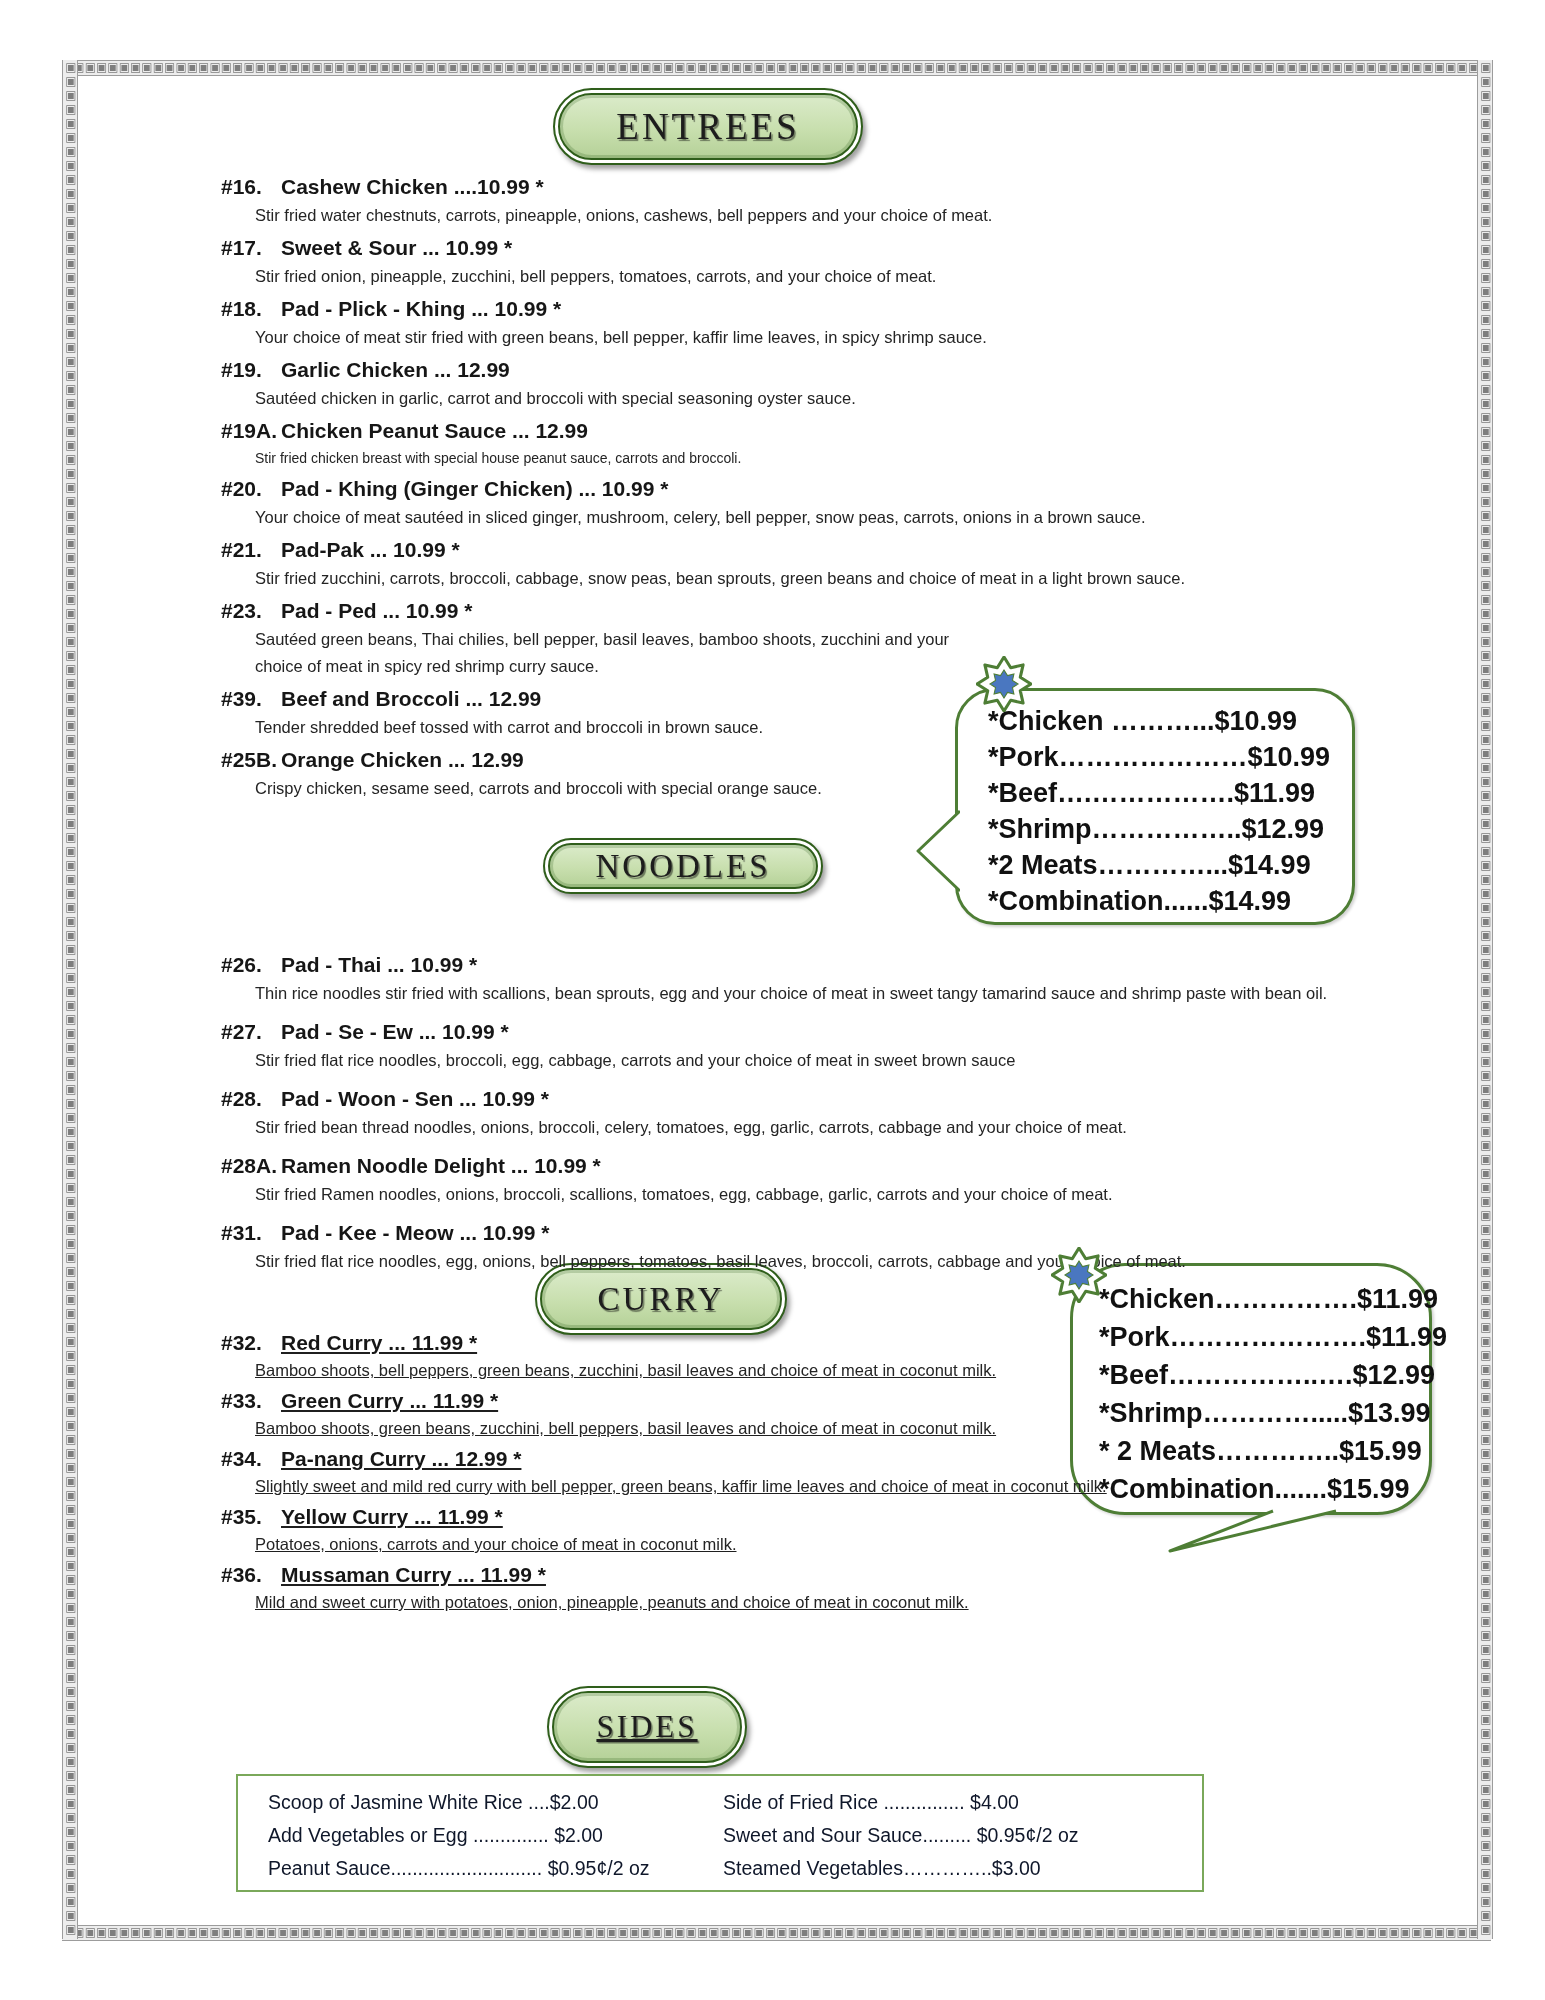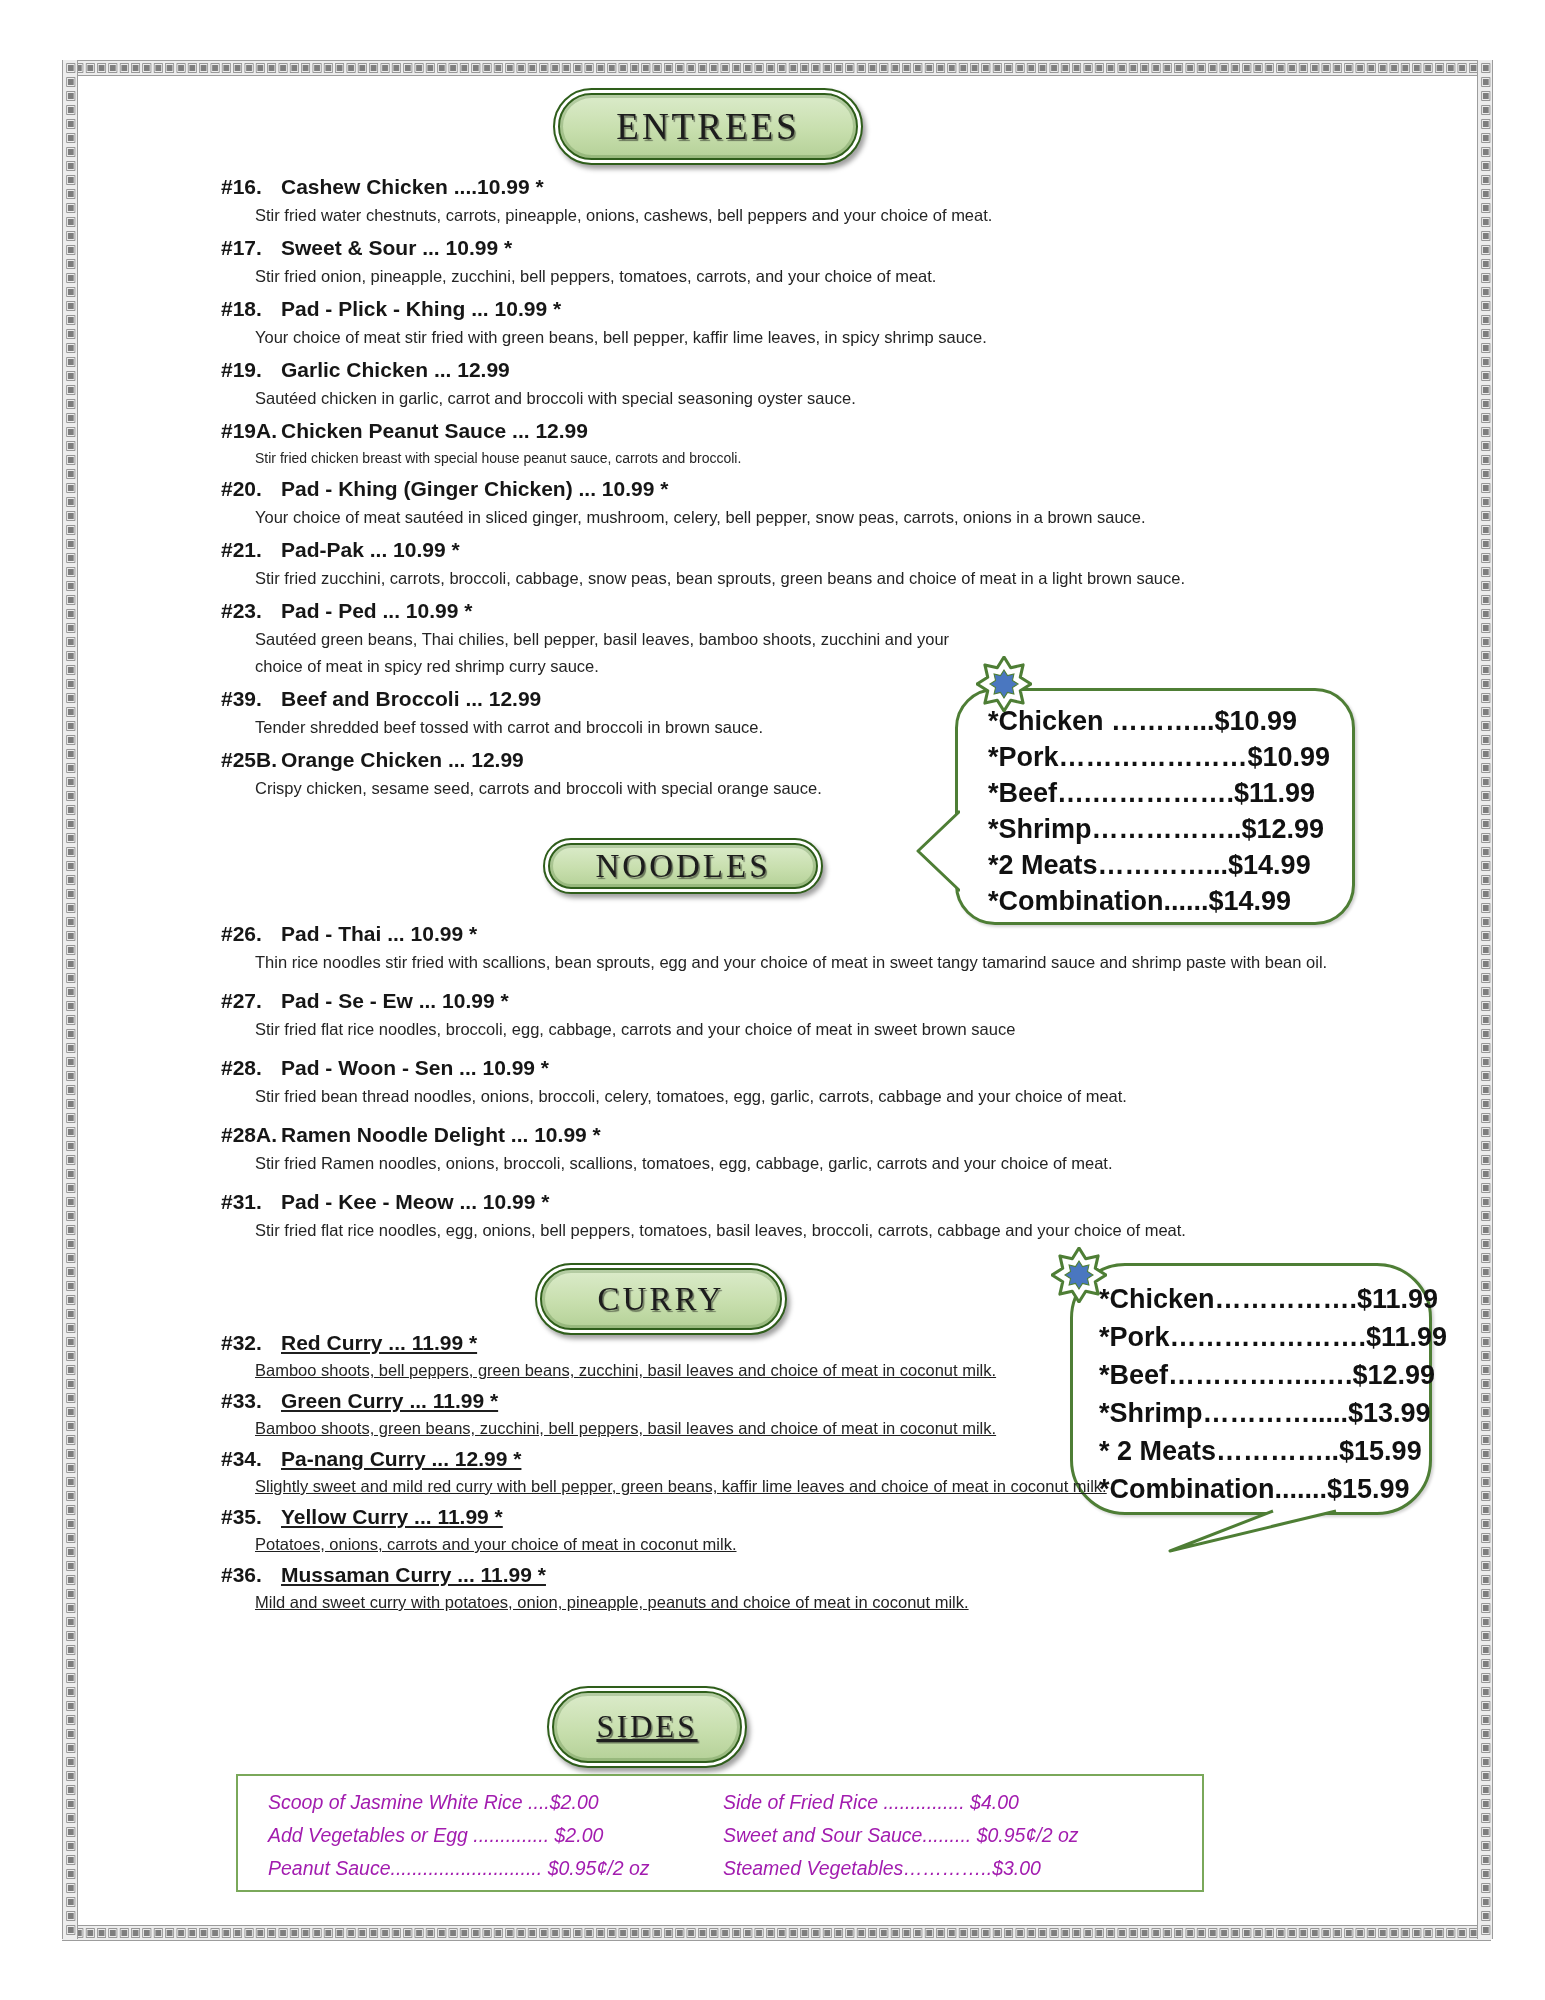--- a/index.html
+++ b/index.html
@@ -33,21 +33,21 @@
     font-family:"Liberation Serif", serif;color:#1d1d1d;letter-spacing:3px;
     text-shadow:1.5px 1.5px 1px rgba(0,0,0,0.45);
   }
   .badge.entrees{left:553px;top:88px;width:310px;height:77px;} .badge.entrees .badge-in{font-size:37px;}
   .badge.noodles{left:543px;top:838px;width:280px;height:56px;} .badge.noodles .badge-in{font-size:33px;}
   .badge.curry{left:535px;top:1263px;width:252px;height:72px;} .badge.curry .badge-in{font-size:33px;}
   .badge.sides{left:547px;top:1686px;width:200px;height:82px;text-decoration:underline;} .badge.sides .badge-in{font-size:31px;}
 
   
   .items{position:absolute;left:185px;right:70px;z-index:3;}
-  .items.entrees{top:168px;} .items.noodles{top:909px;} .items.curry{top:1326px;text-decoration:underline;}
+  .items.entrees{top:168px;} .items.noodles{top:940px;} .items.curry{top:1326px;text-decoration:underline;}
   .item .h{font-weight:bold;font-size:21px;line-height:30px;margin-top:4px;color:#161616;}
   .items.noodles .item .h{margin-top:10px;}
   .items.curry .item .h{margin-top:2px;line-height:29px;}
   .item .num{display:inline-block;min-width:60px;margin-left:36px;}
   .item .d{
     font-size:16.5px;line-height:27px;padding-left:70px;color:#242424;margin-bottom:1px;
   }
   .item .d.small{font-size:14px;line-height:24px;}
   .item .d.narrow{max-width:705px;}
 
@@ -69,21 +69,21 @@
   .star.s2{left:1051px;top:1247px;}
 
   
   .sidesbox{
     position:absolute;left:236px;top:1774px;width:968px;height:118px;z-index:3;
     border:2.5px solid #7aa85a;box-sizing:border-box;background:#fff;
     display:flex;padding:10px 0 0 30px;
   }
   .scol{display:flex;flex-direction:column;}
   .scol.c1{width:455px;}
-  .sline{font-size:19.5px;line-height:33px;color:#a21caf;white-space:nowrap;font-style:italic;}
+  .sline{font-size:19.5px;line-height:33px;color:#0f172a;white-space:nowrap;}
 </style>
 </head>
 <body>
 
 <div class="gk h top">▣▣▣▣▣▣▣▣▣▣▣▣▣▣▣▣▣▣▣▣▣▣▣▣▣▣▣▣▣▣▣▣▣▣▣▣▣▣▣▣▣▣▣▣▣▣▣▣▣▣▣▣▣▣▣▣▣▣▣▣▣▣▣▣▣▣▣▣▣▣▣▣▣▣▣▣▣▣▣▣▣▣▣▣▣▣▣▣▣▣▣▣▣▣▣▣▣▣▣▣▣▣▣▣▣▣▣▣▣▣▣▣▣▣▣▣▣▣▣▣▣▣▣▣▣▣▣▣▣▣▣▣▣▣▣</div>
 <div class="gk h bottom">▣▣▣▣▣▣▣▣▣▣▣▣▣▣▣▣▣▣▣▣▣▣▣▣▣▣▣▣▣▣▣▣▣▣▣▣▣▣▣▣▣▣▣▣▣▣▣▣▣▣▣▣▣▣▣▣▣▣▣▣▣▣▣▣▣▣▣▣▣▣▣▣▣▣▣▣▣▣▣▣▣▣▣▣▣▣▣▣▣▣▣▣▣▣▣▣▣▣▣▣▣▣▣▣▣▣▣▣▣▣▣▣▣▣▣▣▣▣▣▣▣▣▣▣▣▣▣▣▣▣▣▣▣▣▣</div>
 <div class="gk v left">▣▣▣▣▣▣▣▣▣▣▣▣▣▣▣▣▣▣▣▣▣▣▣▣▣▣▣▣▣▣▣▣▣▣▣▣▣▣▣▣▣▣▣▣▣▣▣▣▣▣▣▣▣▣▣▣▣▣▣▣▣▣▣▣▣▣▣▣▣▣▣▣▣▣▣▣▣▣▣▣▣▣▣▣▣▣▣▣▣▣▣▣▣▣▣▣▣▣▣▣▣▣▣▣▣▣▣▣▣▣▣▣▣▣▣▣▣▣▣▣▣▣▣▣▣▣▣▣▣▣▣▣▣▣▣▣▣▣▣▣▣▣▣▣▣▣▣▣▣▣</div>
 <div class="gk v right">▣▣▣▣▣▣▣▣▣▣▣▣▣▣▣▣▣▣▣▣▣▣▣▣▣▣▣▣▣▣▣▣▣▣▣▣▣▣▣▣▣▣▣▣▣▣▣▣▣▣▣▣▣▣▣▣▣▣▣▣▣▣▣▣▣▣▣▣▣▣▣▣▣▣▣▣▣▣▣▣▣▣▣▣▣▣▣▣▣▣▣▣▣▣▣▣▣▣▣▣▣▣▣▣▣▣▣▣▣▣▣▣▣▣▣▣▣▣▣▣▣▣▣▣▣▣▣▣▣▣▣▣▣▣▣▣▣▣▣▣▣▣▣▣▣▣▣▣▣▣</div>
 
 <div class="badge entrees">

